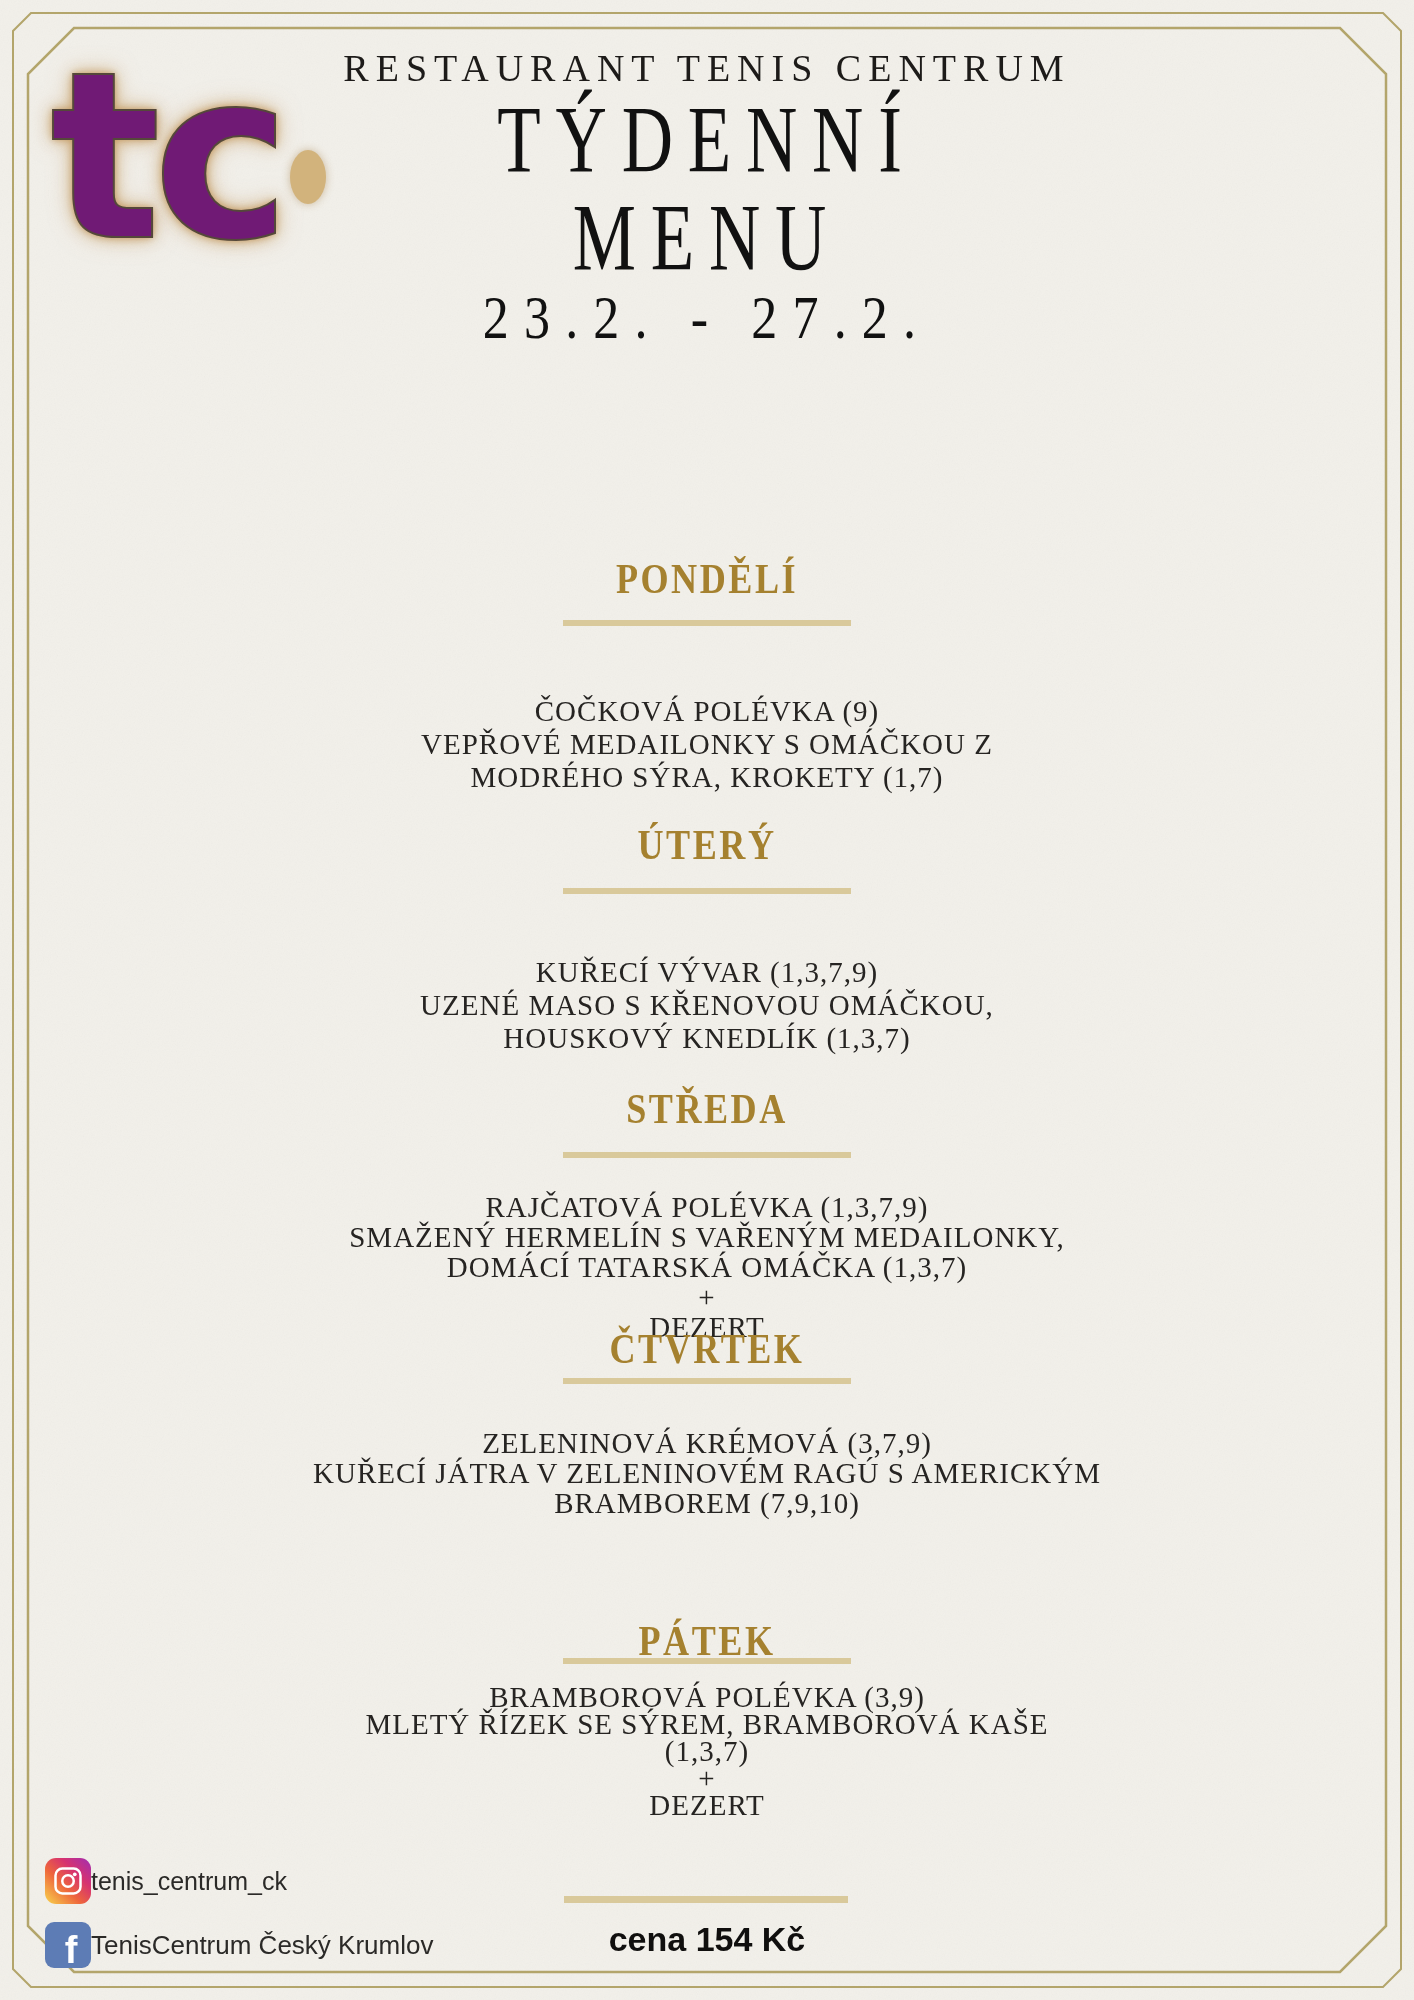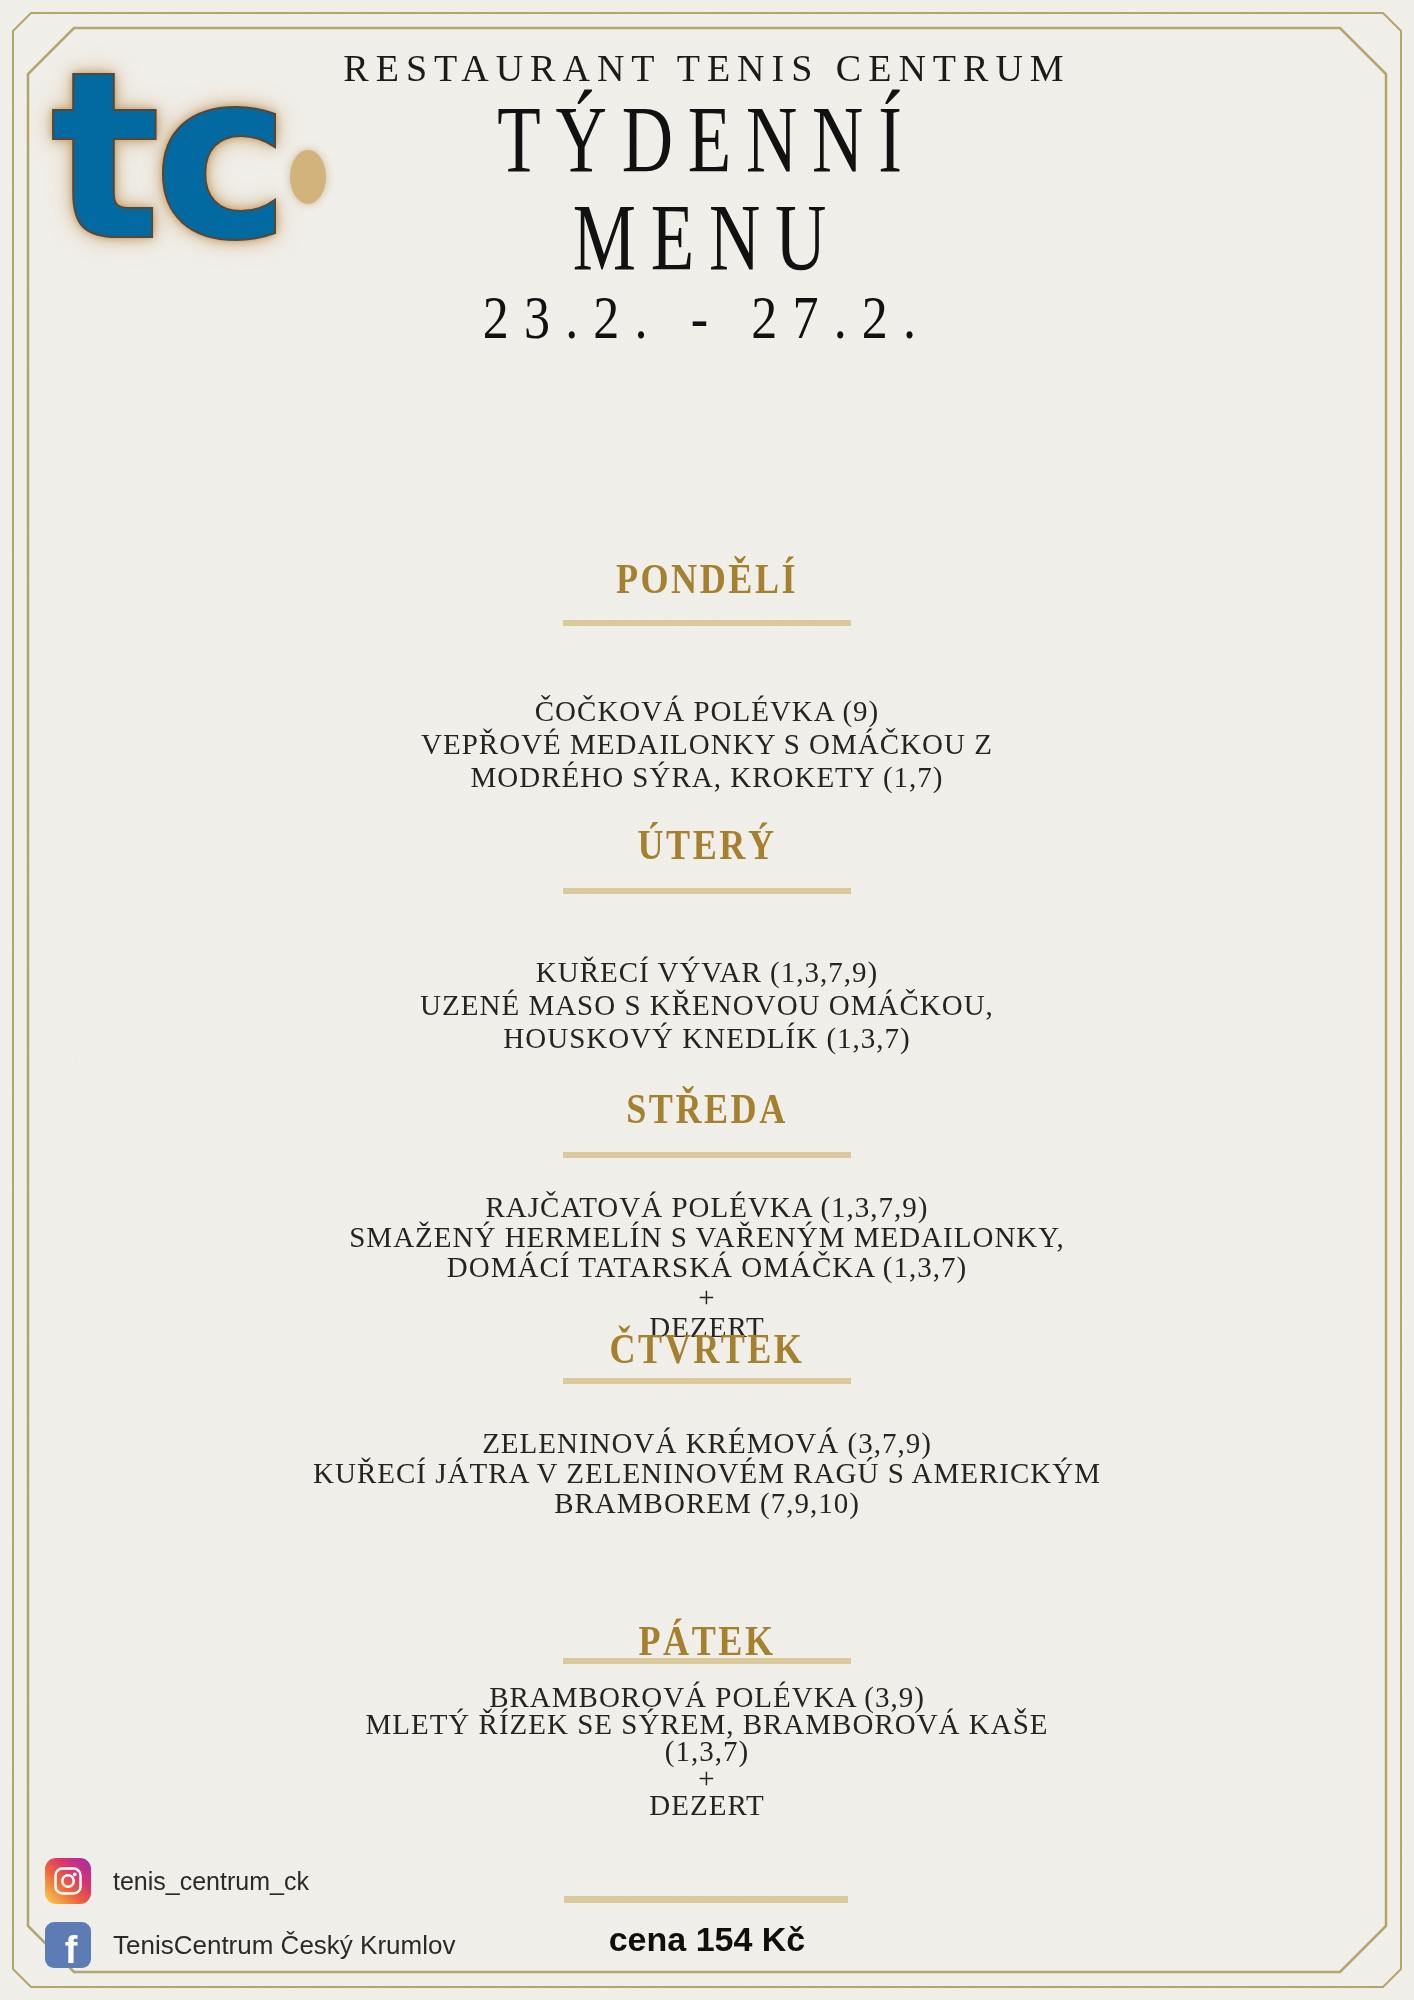--- a/index.html
+++ b/index.html
@@ -21,21 +21,21 @@
     text-align:center;
     font-size:38px;letter-spacing:7px;
     color:#1d1b19;
   }
   .logo{position:absolute;left:50px;top:50px;width:300px;height:230px;}
   .logo-text{
     display:block;
     font-family:"DejaVu Sans", sans-serif;
     font-weight:bold;
     font-size:232px;line-height:215px;
-    color:#0369a1;
+    color:#701a75;
     letter-spacing:-8px;
     -webkit-text-stroke:2px #55483a;
     text-shadow:0 0 6px rgba(196,155,98,.95),0 0 14px rgba(196,155,98,.8),0 0 24px rgba(196,155,98,.55);
   }
   .logo-dot{
     position:absolute;left:240px;top:100px;
     width:36px;height:54px;border-radius:50%;
     background:#d2b37c;
     box-shadow:0 0 8px rgba(160,120,60,.45);
   }
@@ -77,21 +77,21 @@
     text-align:center;
     font-size:29px;
     color:#262422;
     letter-spacing:1px;
   }
   .lh33 .dish{line-height:33px;}
   .lh30 .dish{line-height:30px;}
   .lh27 .dish{line-height:27px;}
 
   
-  .social-row{position:absolute;display:flex;align-items:center;gap:22px;font-family:"Liberation Sans", sans-serif;color:#2b2a28;}
+  .social-row{position:absolute;display:flex;align-items:center;font-family:"Liberation Sans", sans-serif;color:#2b2a28;}
   .ig-row{left:45px;top:1858px;}
   .fb-row{left:45px;top:1922px;}
   .social-label{font-size:25px;}
   .fb-row .social-label{font-size:26px;}
   .ig-icon{
     width:46px;height:46px;border-radius:11px;
     background:linear-gradient(45deg,#f8d54b 0%,#ee653c 40%,#d63270 68%,#a02db4 100%);
     display:flex;align-items:center;justify-content:center;
   }
   .fb-icon{

